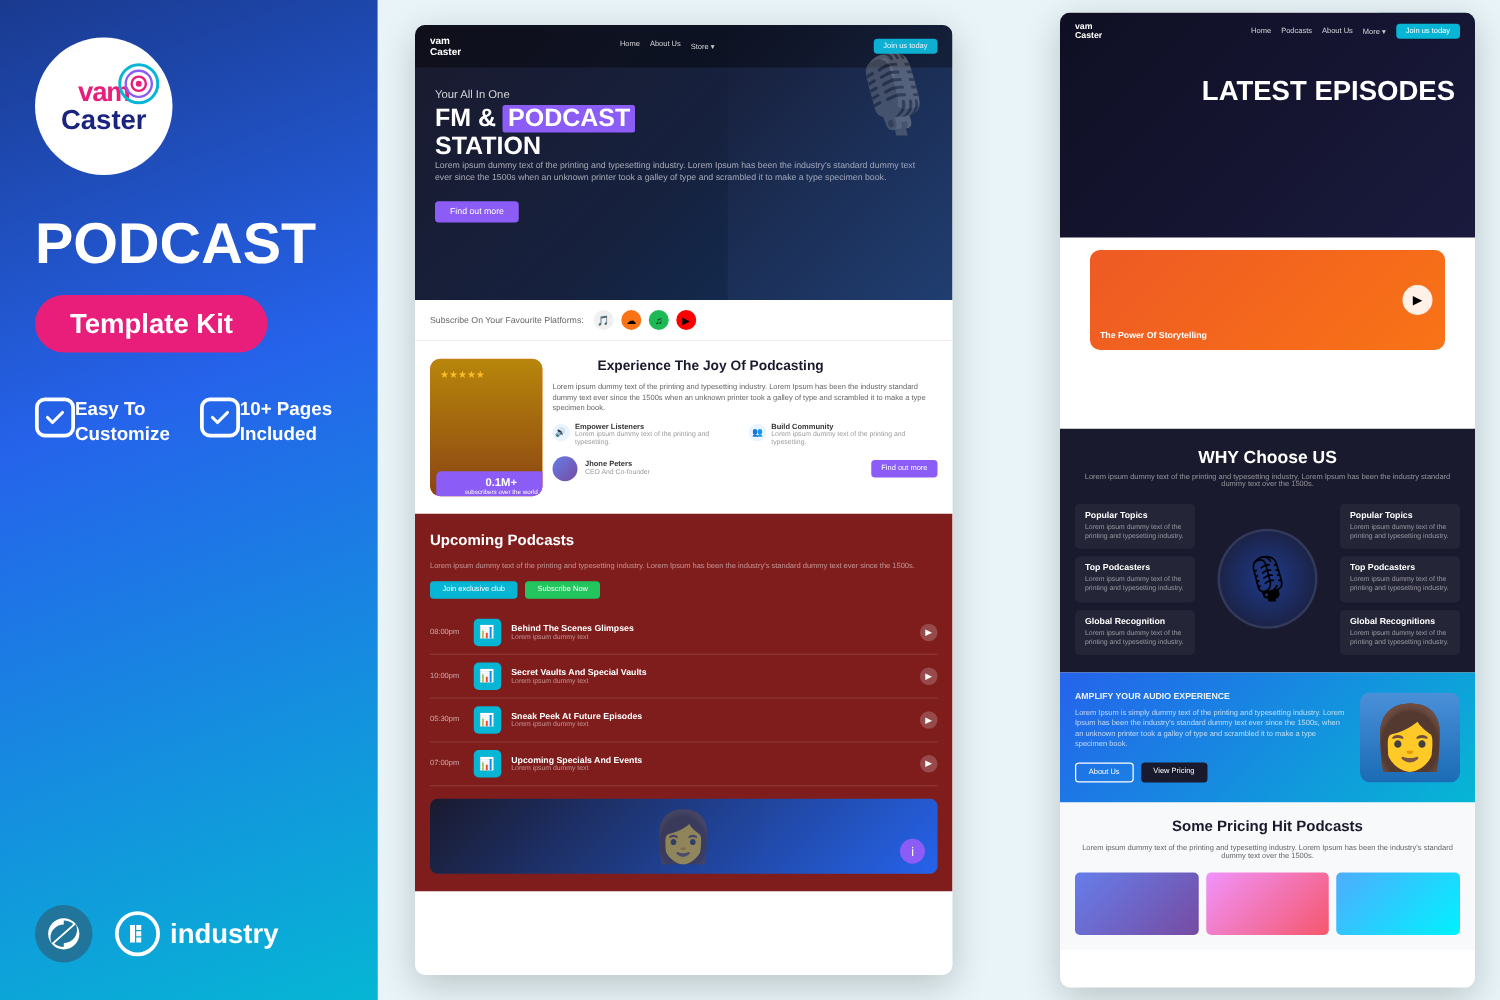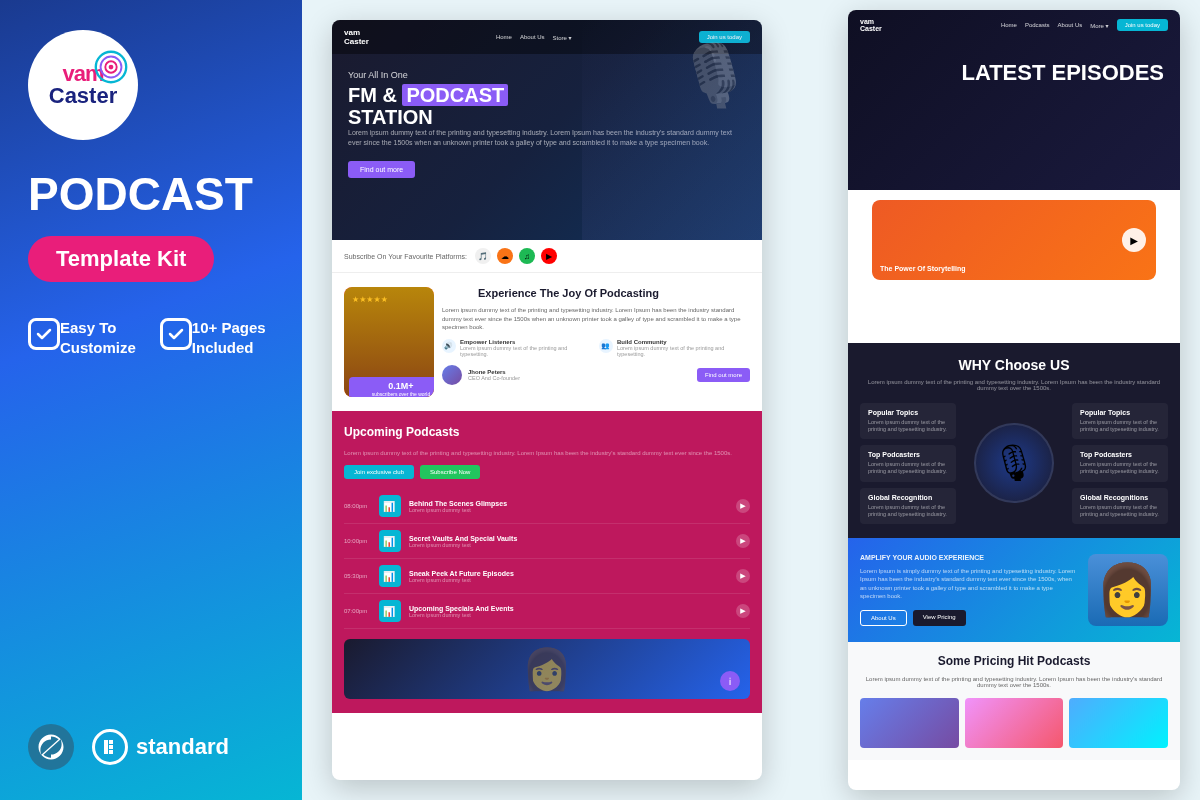--- a/index.html
+++ b/index.html
@@ -407,21 +407,21 @@
     .exp-find-btn {
       margin-left: auto;
       background: #8b5cf6;
       color: white;
       font-size: 6px;
       padding: 4px 8px;
       border-radius: 3px;
     }
 
     .section-podcasts {
-      background: #be185d;
+      background: #7f1d1d;
       padding: 14px 12px;
     }
 
     .podcasts-title {
       font-size: 12px;
       font-weight: 800;
       color: white;
       margin-bottom: 10px;
     }
 
@@ -778,21 +778,21 @@
     </div>
     <div class="elementor-logo">
       <div class="elementor-icon">
         <svg width="20" height="20" viewBox="0 0 20 20" fill="white">
           <rect x="4" y="3" width="4" height="14" fill="white"></rect>
           <rect x="9" y="3" width="4" height="4" fill="white"></rect>
           <rect x="9" y="8" width="4" height="4" fill="white"></rect>
           <rect x="9" y="13" width="4" height="4" fill="white"></rect>
         </svg>
       </div>
-      <span class="elementor-text">standard</span>
+      <span class="elementor-text">industry</span>
     </div>
   </div>
 </div>
 
 <div class="right-section">
 
   <div class="preview-center">
 
     <div class="preview-center-hero">
 

